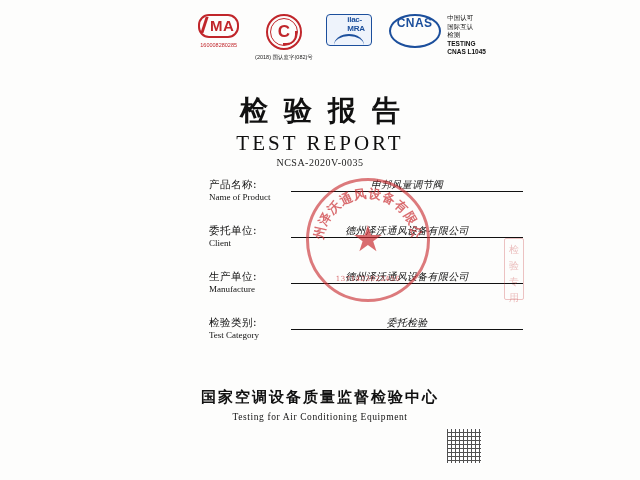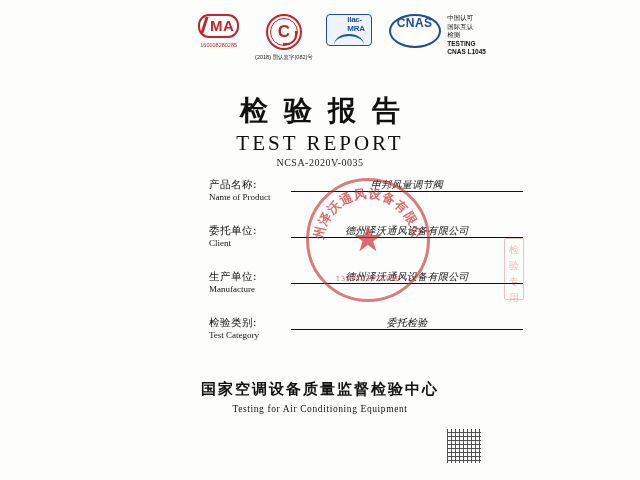--- a/index.html
+++ b/index.html
@@ -325,21 +325,21 @@
     text-align: center;
     padding-top: 3px;
     box-sizing: border-box;
     pointer-events: none;
   }
 
   
   .footer {
     position: absolute;
     left: 0; right: 0;
-    top: 380px;
+    top: 388px;
     text-align: center;
   }
   .footer-cn {
     font-family: "DejaVu Serif", serif;
     font-size: 15px;
     font-weight: bold;
     letter-spacing: 2px;
     color: #111;
   }
   .footer-en1, .footer-en2 {

